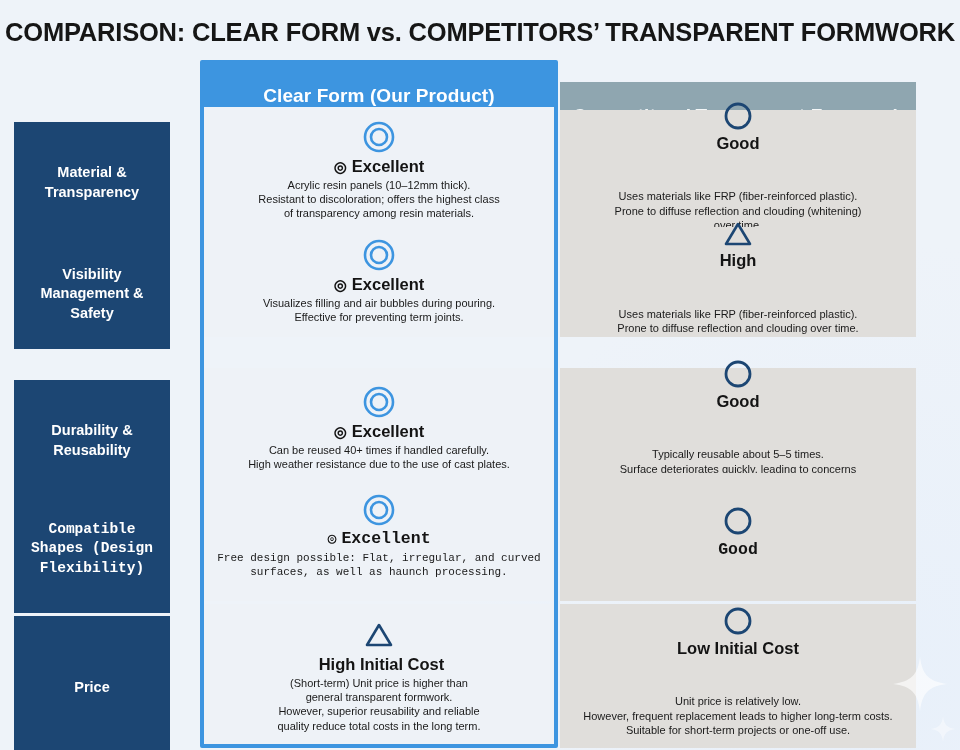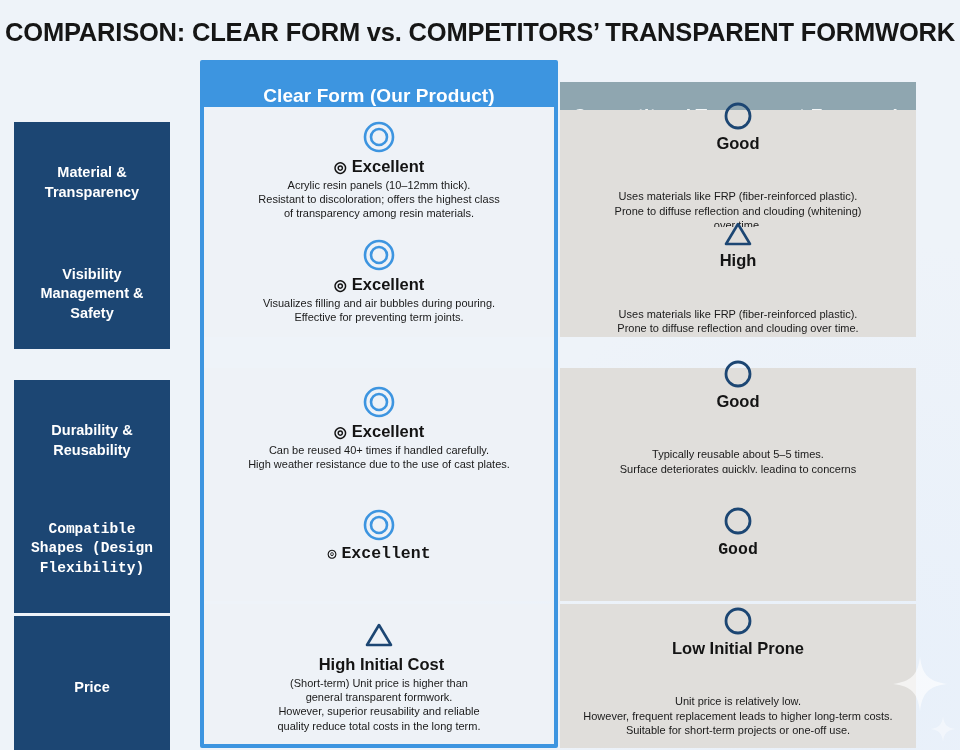--- a/index.html
+++ b/index.html
@@ -290,20 +290,22 @@
       <div class="icon-wrap">
         <svg width="34" height="34" viewBox="0 0 34 34">
             <circle cx="17" cy="17" r="14" fill="none" stroke="#3d95e0" stroke-width="2.6"></circle>
             <circle cx="17" cy="17" r="8" fill="none" stroke="#3d95e0" stroke-width="2.6"></circle>
           </svg>
       </div>
       <div class="rating">
         <span class="inline-mark">◎</span>
         <span>Excellent</span>
       </div>
+      <div class="desc">Free design possible: Flat, irregular, and curved
+surfaces, as well as haunch processing.</div>
     </div>
     <div class="cell theirs">
       <div class="icon-wrap">
         <svg width="32" height="32" viewBox="0 0 32 32">
             <circle cx="16" cy="16" r="12" fill="none" stroke="#1c4673" stroke-width="2.8"></circle>
           </svg>
       </div>
       <div class="rating">
         <span>Good</span>
       </div>
@@ -327,21 +329,21 @@
 quality reduce total costs in the long term.</div>
     </div>
     <div class="cell label">Price</div>
     <div class="cell theirs">
       <div class="icon-wrap">
         <svg width="32" height="32" viewBox="0 0 32 32">
             <circle cx="16" cy="16" r="12" fill="none" stroke="#1c4673" stroke-width="2.8"></circle>
           </svg>
       </div>
       <div class="rating">
-        <span>Low Initial Prone</span>
+        <span>Low Initial Cost</span>
       </div>
       <div class="desc">Unit price is relatively low.
 However, frequent replacement leads to higher long-term costs.
 Suitable for short-term projects or one-off use.</div>
     </div>
   </div>
 
   <div class="ours-frame"></div>
 
   <svg class="sparkle" viewBox="0 0 100 100">

